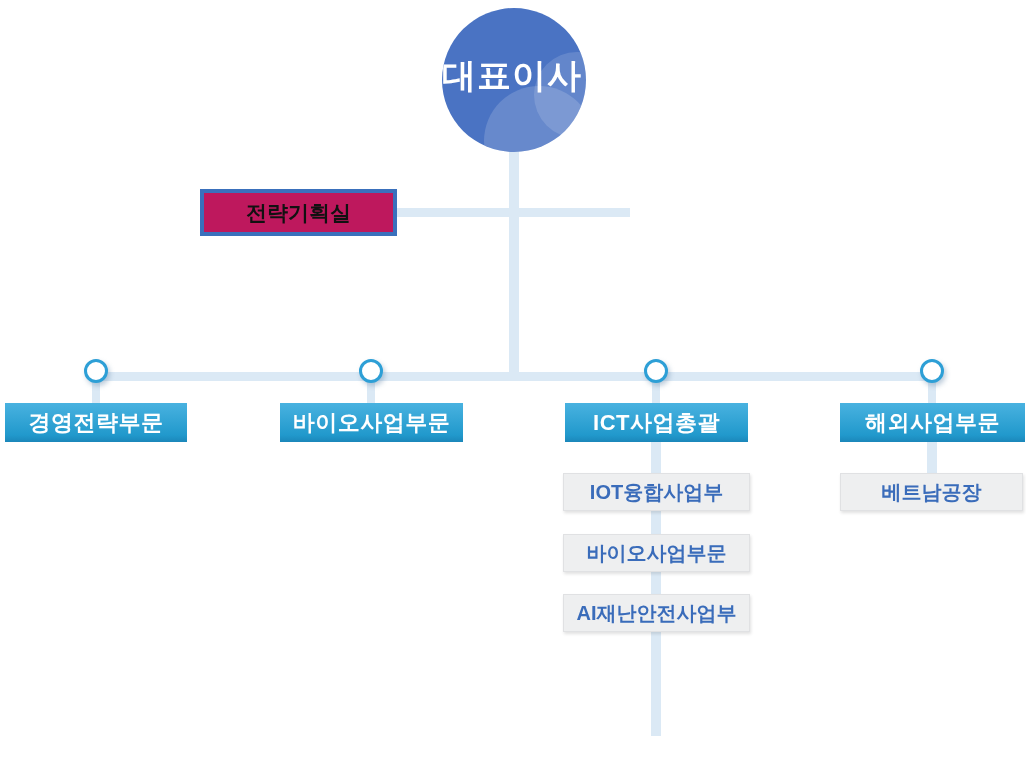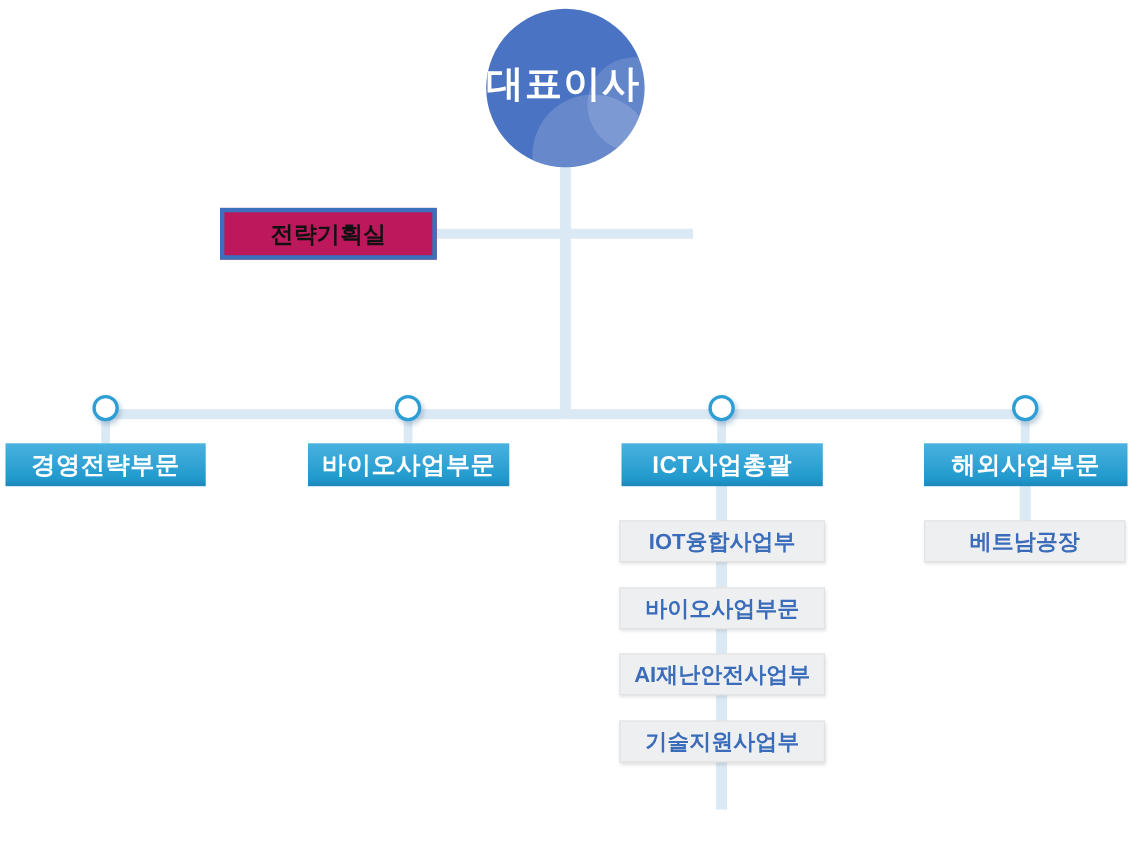--- a/index.html
+++ b/index.html
@@ -181,21 +181,18 @@
 
   <div class="child c0">
     <span>IOT융합사업부</span>
   </div>
   <div class="child c1">
     <span>바이오사업부문</span>
   </div>
   <div class="child c2">
     <span>AI재난안전사업부</span>
   </div>
-  <div class="child c3">
-    <span>기술지원사업부</span>
-  </div>
 
   <div class="child vn">
     <span>베트남공장</span>
   </div>
 
 </div>
 
 </body></html>

